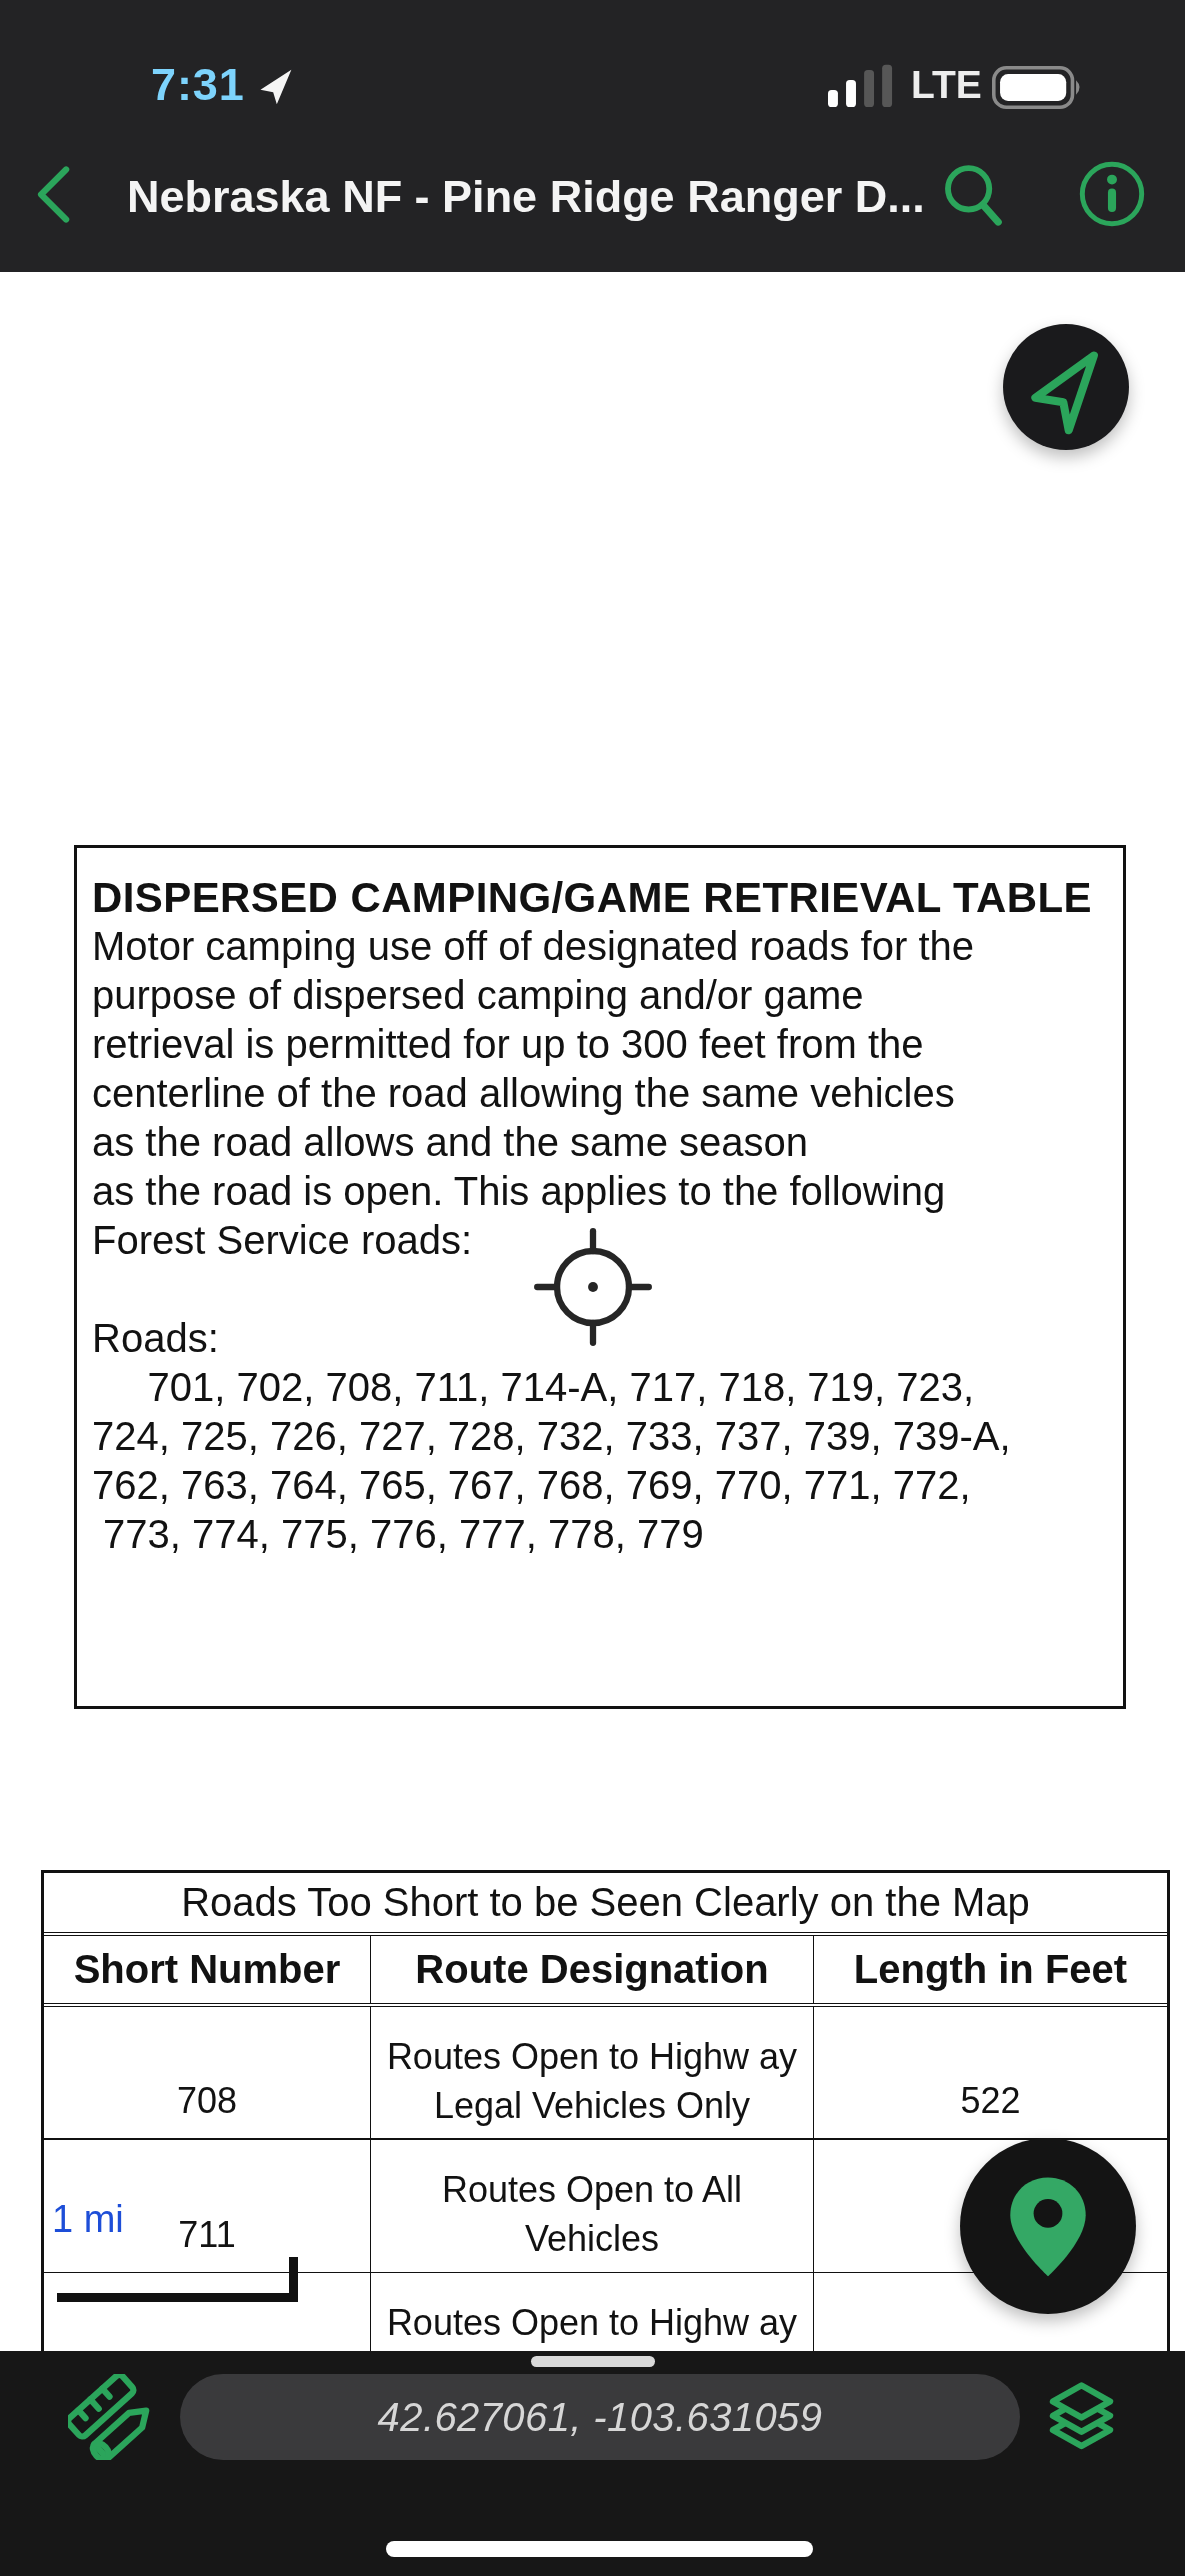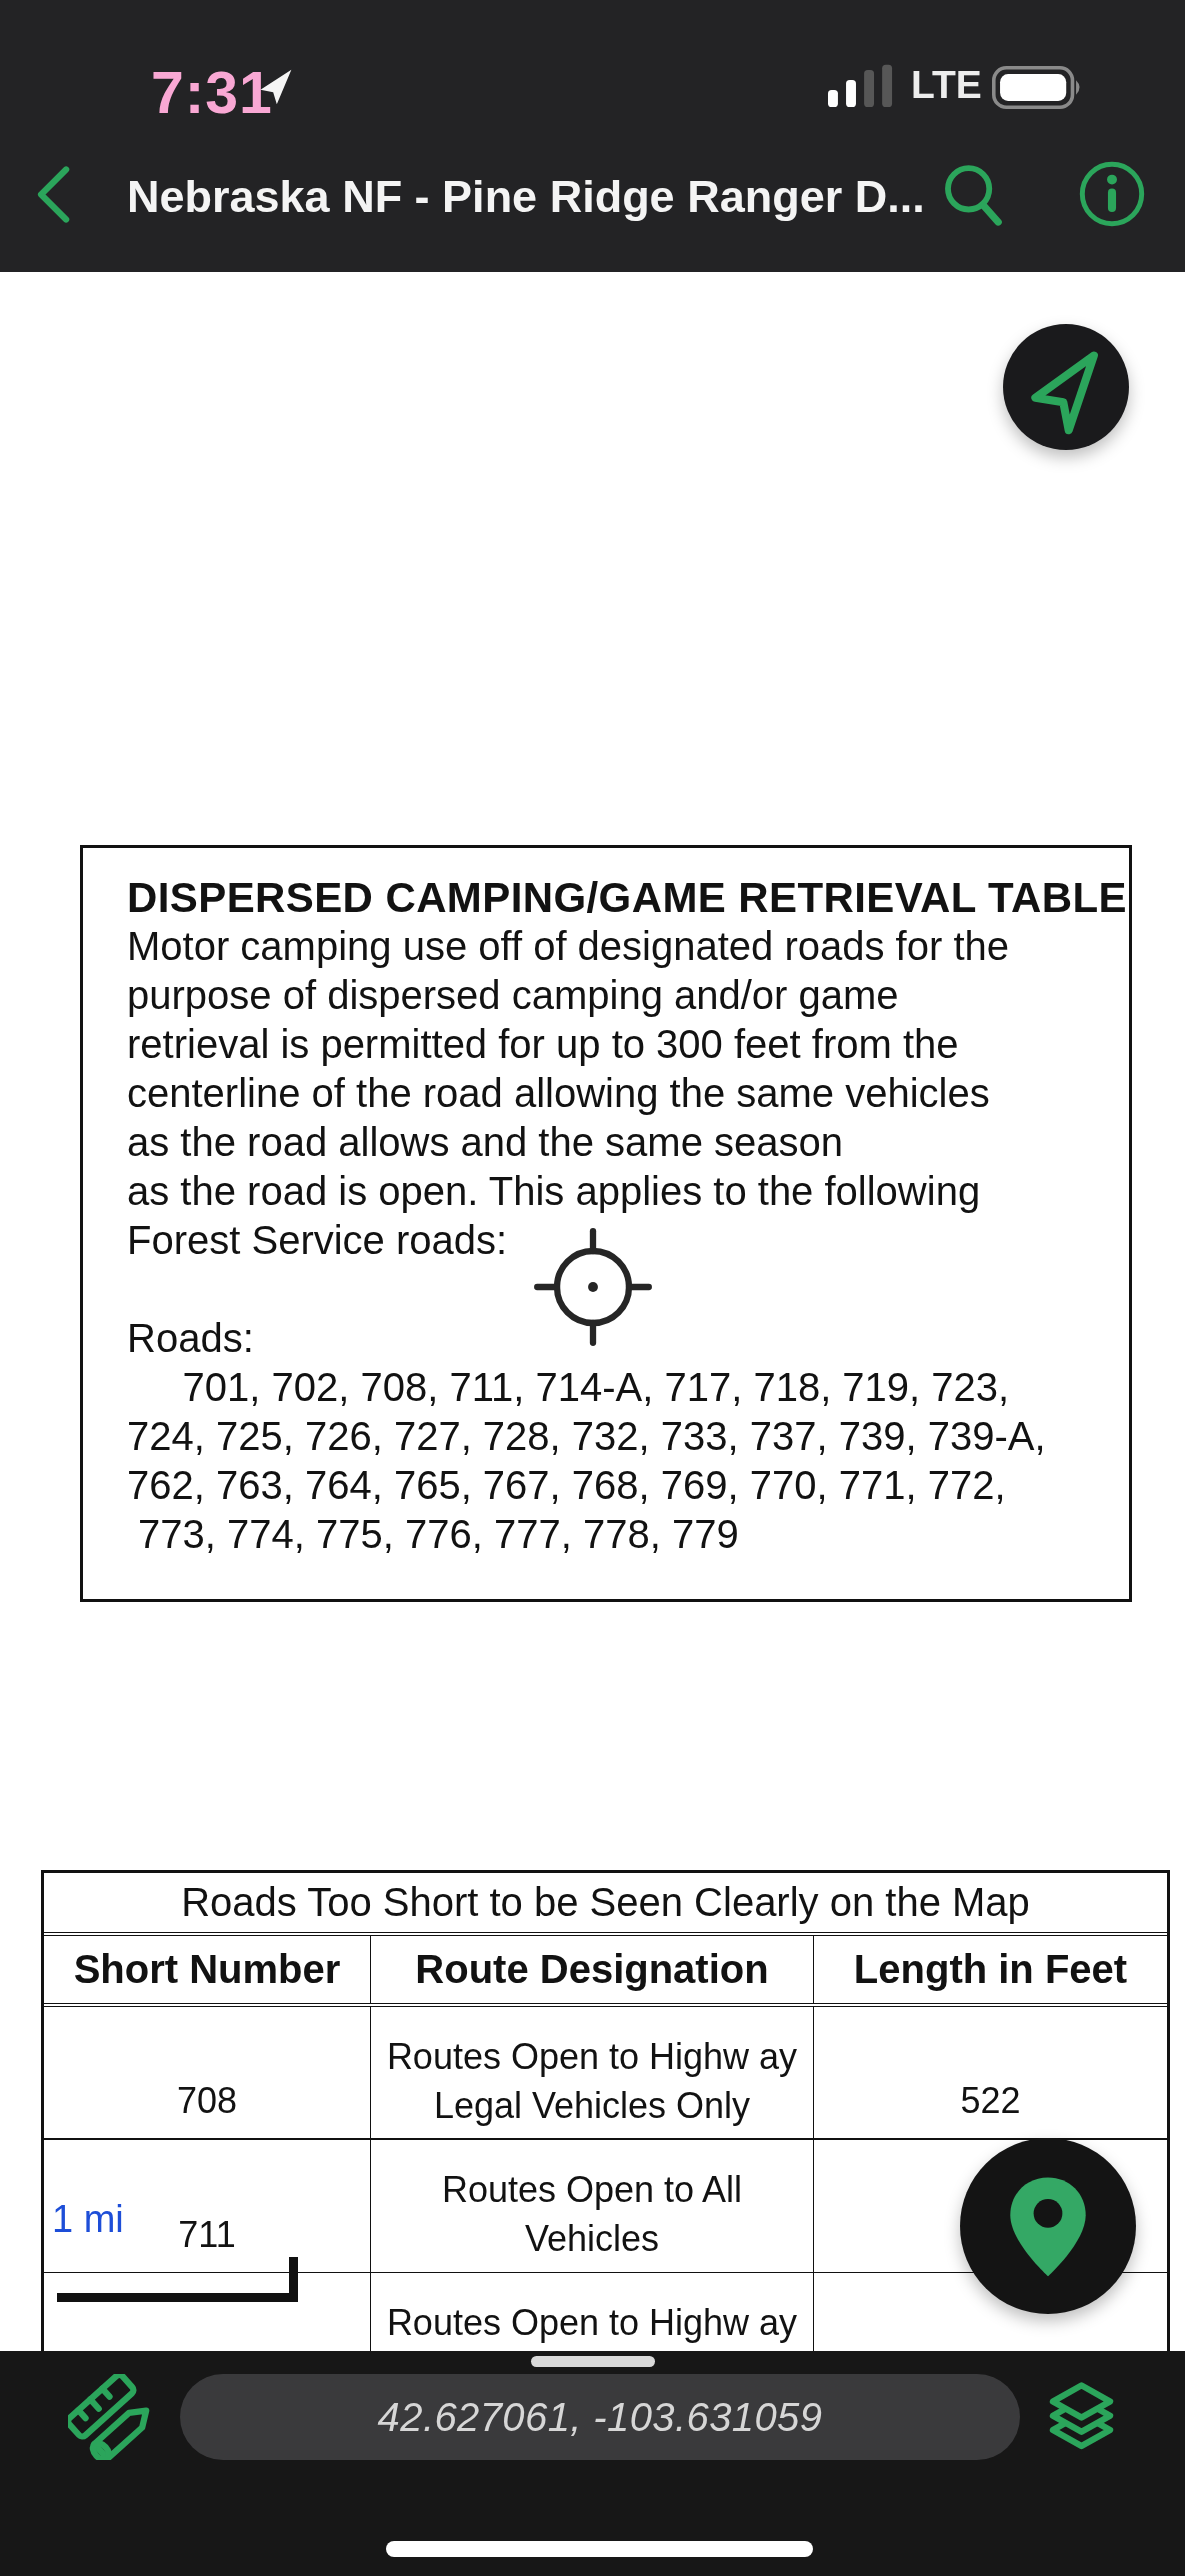--- a/index.html
+++ b/index.html
@@ -2,35 +2,35 @@
 <html style="font-size:14.4px"><head>
 <meta charset="utf-8">
 <style>
   html,body{margin:0;padding:0;background:#000;}
   .screen{
     position:relative;width:1186px;height:2576px;background:#ffffff;
     font-family:"Liberation Sans", sans-serif;overflow:hidden;
   }
   
   .top-chrome{position:absolute;left:0;top:0;width:1186px;height:272px;background:#232325;z-index:30;}
-  .time{position:absolute;left:151px;top:59px;font-size:59px;font-weight:bold;color:#f9a8d4;letter-spacing:0.9px;}
+  .time{position:absolute;left:151px;top:59px;font-size:45px;font-weight:bold;color:#7dd3fc;letter-spacing:0.9px;}
   .loc-arrow{position:absolute;left:255px;top:66px;}
   .signal{position:absolute;left:828px;top:61px;}
   .lte{position:absolute;left:911px;top:63px;font-size:39px;font-weight:600;color:#ededed;}
   .battery{position:absolute;left:992px;top:65px;}
   .back-chevron{position:absolute;left:32px;top:165px;}
   .nav-title{position:absolute;left:127px;top:171px;width:808px;font-size:45px;font-weight:bold;color:#f4f4f4;white-space:nowrap;overflow:hidden;}
   .search-btn{position:absolute;left:939px;top:161px;width:70px;height:70px;}
   .info-btn{position:absolute;left:1076px;top:158px;width:72px;height:72px;}
   
   .map-area{position:absolute;left:0;top:272px;width:1186px;height:2079px;background:#ffffff;z-index:1;}
   .locate-btn{position:absolute;left:1003px;top:52px;width:126px;height:126px;border-radius:50%;
     background:#1a1a1c;box-shadow:0 7.2px 16px rgba(0,0,0,0.25);z-index:6;}
-  .legend-box{position:absolute;left:80px;top:573px;width:1052px;height:757px;border:3.6px solid #111;
-    box-sizing:border-box;padding:25px 0 0 44px;color:#121212;}
+  .legend-box{position:absolute;left:74px;top:573px;width:1052px;height:864px;border:3.6px solid #111;
+    box-sizing:border-box;padding:25px 0 0 15px;color:#121212;}
   .legend-line{font-size:40px;line-height:49px;white-space:pre;}
   .legend-title{font-size:42px;font-weight:bold;letter-spacing:0.4px;line-height:49px;white-space:pre;}
   .legend-gap{height:49px;}
   .crosshair{position:absolute;left:530px;top:952px;width:126px;height:126px;z-index:5;}
   
   .roads-table{position:absolute;left:41px;top:1598px;width:1129px;border:3.6px solid #111;
     box-sizing:border-box;color:#121212;background:#fff;}
   .t-title{height:59px;border-bottom:4.5px double #111;display:flex;align-items:center;justify-content:center;
     font-size:40px;font-weight:normal;}
   .t-headrow{display:flex;height:67px;border-bottom:4.5px double #111;}

